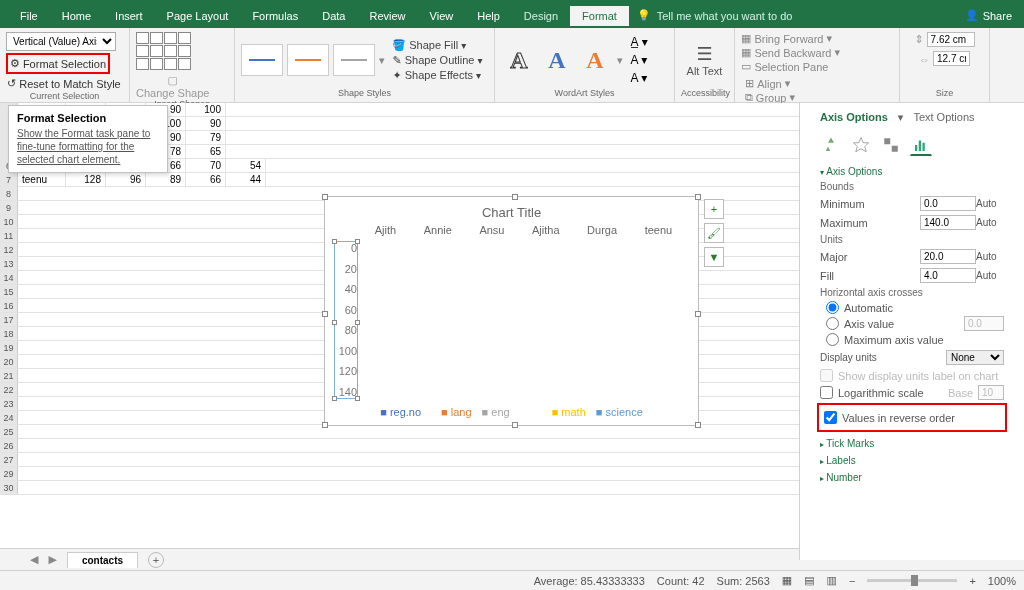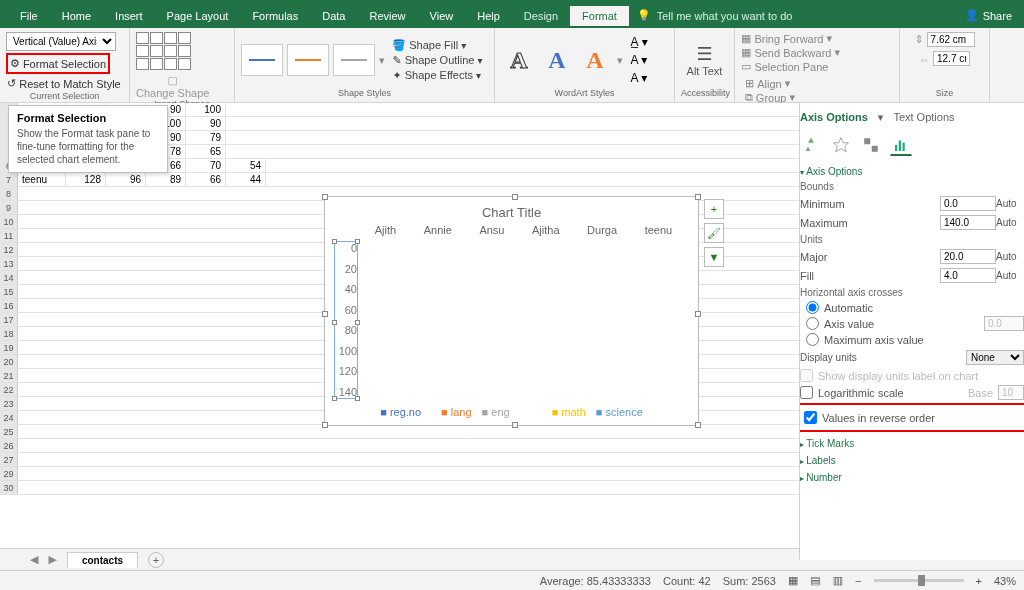--- a/index.html
+++ b/index.html
@@ -29,21 +29,21 @@
 .style-row { display: flex; gap: 4px; align-items: center; }
 .style-thumb { width: 42px; height: 32px; border: 1px solid #ccc; background: #fff; display: flex; align-items: center; justify-content: center; }
 .thumb-line { width: 26px; height: 2px; }
 .shape-opt { font-size: 10px; color: #444; display: flex; align-items: center; gap: 3px; }
 
 .wordart-row { display: flex; gap: 2px; }
 .wa { width: 36px; height: 40px; display: flex; align-items: center; justify-content: center; font-size: 24px; font-family: 'Times New Roman', serif; font-weight: bold; }
 
 .tooltip { position: absolute; top: 105px; left: 8px; width: 160px; background: #fff; border: 1px solid #c0c0c0; padding: 6px 8px; z-index: 50; box-shadow: 2px 2px 4px rgba(0,0,0,.15); }
 .tooltip .tt-title { font-weight: 600; margin-bottom: 3px; font-size: 11px; }
-.tooltip .tt-body { font-size: 10px; color: #555; line-height: 1.3; }
+.tooltip .tt-body { font-size: 10px; color: #555; line-height: 1.3; text-decoration: underline; }
 
 .row-hdr { width: 18px; background: #e6e6e6; border-right: 1px solid #ccc; font-size: 9px; color: #555; display: flex; align-items: center; justify-content: center; }
 .sheet-area { position: absolute; top: 103px; left: 0; right: 225px; bottom: 30px; background: #fff; }
 .sheet-rows { display: flex; flex-direction: column; }
 .sheet-row { display: flex; height: 14px; border-bottom: 1px solid #e2e2e2; }
 .cell { border-right: 1px solid #e2e2e2; font-size: 10px; padding: 0 4px; display: flex; align-items: center; justify-content: flex-end; }
 
 .chart-box { position: absolute; top: 196px; left: 324px; width: 375px; height: 230px; background: #fff; border: 1px solid #bbb; }
 .chart-box .corner { width: 6px; height: 6px; background: #fff; border: 1px solid #888; position: absolute; }
 .chart-title-e { text-align: center; font-size: 13px; color: #666; margin: 8px 0 4px; }
@@ -54,21 +54,21 @@
 .bars-row { display: flex; height: 100%; justify-content: space-around; align-items: flex-start; }
 .bar-group { display: flex; gap: 1px; align-items: flex-start; }
 .bar { width: 5px; }
 .legend { display: flex; justify-content: center; gap: 10px; margin-top: 6px; font-size: 8px; color: #666; }
 .legend span::before { content: "■ "; }
 .side-btns { position: absolute; right: -26px; top: 2px; display: flex; flex-direction: column; gap: 4px; }
 .side-btn { width: 20px; height: 20px; border: 1px solid #bbb; background: #fff; display: flex; align-items: center; justify-content: center; font-size: 13px; color: #2a7a2a; }
 
 .watermark { position: absolute; top: 456px; left: 300px; font-family: 'Courier New', monospace; font-size: 17px; color: #d0d0d0; letter-spacing: 1px; }
 
-.task-pane { position: absolute; top: 103px; right: 0; width: 225px; bottom: 30px; background: #fff; border-left: 1px solid #d0d0d0; padding: 8px 0; overflow: hidden; z-index: 60; }
+.task-pane { position: absolute; top: 103px; right: 0; width: 225px; bottom: 30px; background: #fff; border-left: 1px solid #d0d0d0; padding: 8px 20px; overflow: hidden; z-index: 60; }
 .tp-tabs { display: flex; gap: 10px; font-size: 10px; color: #666; }
 .tp-tabs .act { color: #217346; font-weight: 600; }
 .tp-icons { display: flex; gap: 8px; margin: 10px 0; }
 .tp-ico { width: 22px; height: 22px; border: 1px solid transparent; display: flex; align-items: center; justify-content: center; }
 .tp-ico svg { width: 18px; height: 18px; }
 .tp-ico.act { border-bottom: 2px solid #217346; }
 .tp-section { font-size: 10px; color: #217346; margin: 6px 0 4px; }
 .tp-section::before { content: "▸ "; font-size: 8px; }
 .tp-section.open::before { content: "▾ "; }
 .tp-sub { font-size: 10px; color: #666; margin: 3px 0; }
@@ -586,15 +586,15 @@
     <span>Count: 42</span>
     <span>Sum: 2563</span>
     <span>▦</span>
     <span>▤</span>
     <span>▥</span>
     <span>−</span>
     <div class="zoom-slider">
         <div class="zoom-thumb"></div>
       </div>
     <span>+</span>
-    <span>43%</span>
+    <span>100%</span>
   </div>
 </div>
 
 </body></html>

